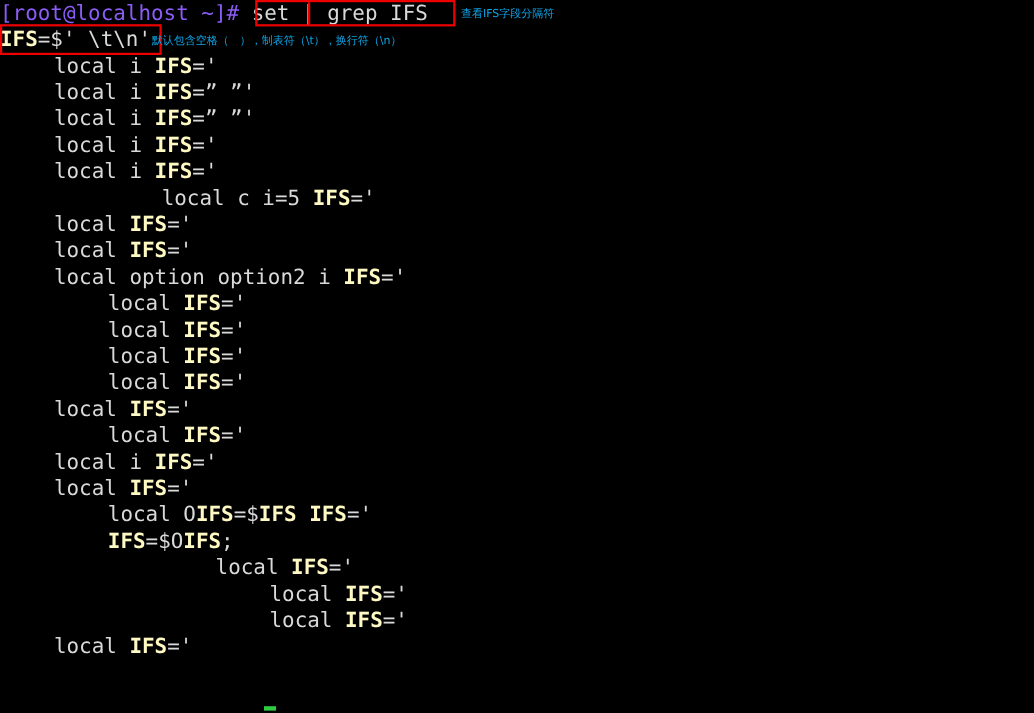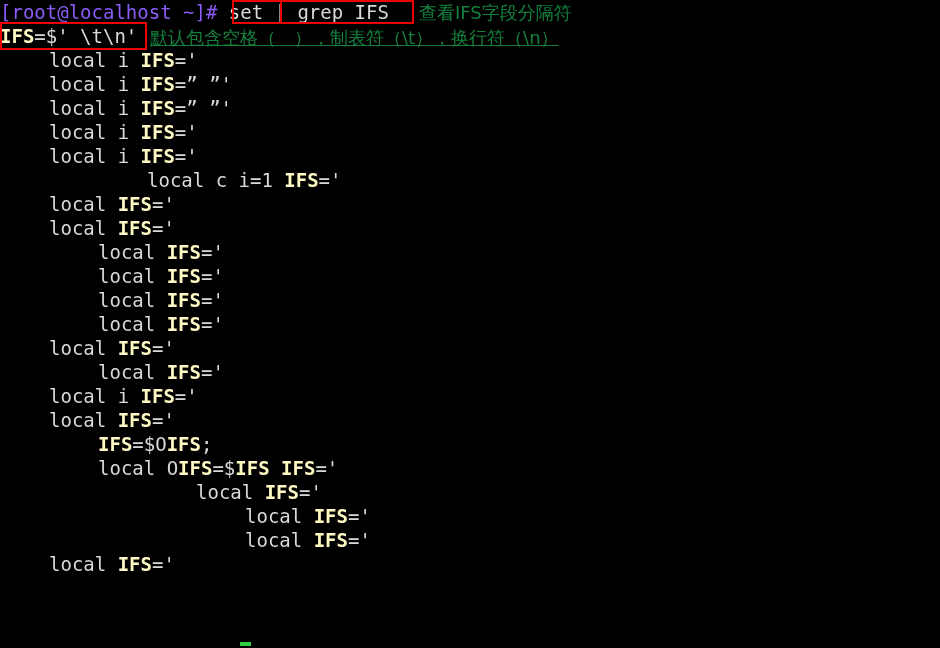--- a/index.html
+++ b/index.html
@@ -30,23 +30,23 @@
     font-size: 19px;
     position: relative;
   }
   .w { color: #d9d9d9; }
   .r { color: #fef9c3; font-weight: bold; }
   .prompt { color: #8b5cf6; }
 
   
   .anno {
     position: absolute;
-    color: #15803d;
+    color: #0ea5e9;
     font-family: "DejaVu Sans", "Liberation Sans", sans-serif;
-    font-size: 18px;
+    font-size: 10px;
     line-height: 22px;
     white-space: pre;
     font-weight: 500;
   }
   .box {
     position: absolute;
     border: 2px solid #ee0000;
     box-sizing: border-box;
     pointer-events: none;
   }
@@ -62,39 +62,40 @@
 
 <div id="terminal">
   <div id="lines">
       <div class="line"><span class="prompt">[root@localhost ~]# </span><span class="w">set | grep IFS</span></div>
       <div class="line"><span class="r">IFS</span><span class="w">=$' \t\n'</span></div>
       <div class="line"><span style="display: inline-block; width: 49px;"></span><span class="w">local i </span><span class="r">IFS</span><span class="w">='</span></div>
       <div class="line"><span style="display: inline-block; width: 49px;"></span><span class="w">local i </span><span class="r">IFS</span><span class="w">=” ”'</span></div>
       <div class="line"><span style="display: inline-block; width: 49px;"></span><span class="w">local i </span><span class="r">IFS</span><span class="w">=” ”'</span></div>
       <div class="line"><span style="display: inline-block; width: 49px;"></span><span class="w">local i </span><span class="r">IFS</span><span class="w">='</span></div>
       <div class="line"><span style="display: inline-block; width: 49px;"></span><span class="w">local i </span><span class="r">IFS</span><span class="w">='</span></div>
-      <div class="line"><span style="display: inline-block; width: 147px;"></span><span class="w">local c i=1 </span><span class="r">IFS</span><span class="w">='</span></div>
+      <div class="line"><span style="display: inline-block; width: 147px;"></span><span class="w">local c i=5 </span><span class="r">IFS</span><span class="w">='</span></div>
       <div class="line"><span style="display: inline-block; width: 49px;"></span><span class="w">local </span><span class="r">IFS</span><span class="w">='</span></div>
       <div class="line"><span style="display: inline-block; width: 49px;"></span><span class="w">local </span><span class="r">IFS</span><span class="w">='</span></div>
+      <div class="line"><span style="display: inline-block; width: 49px;"></span><span class="w">local option option2 i </span><span class="r">IFS</span><span class="w">='</span></div>
       <div class="line"><span style="display: inline-block; width: 98px;"></span><span class="w">local </span><span class="r">IFS</span><span class="w">='</span></div>
       <div class="line"><span style="display: inline-block; width: 98px;"></span><span class="w">local </span><span class="r">IFS</span><span class="w">='</span></div>
       <div class="line"><span style="display: inline-block; width: 98px;"></span><span class="w">local </span><span class="r">IFS</span><span class="w">='</span></div>
       <div class="line"><span style="display: inline-block; width: 98px;"></span><span class="w">local </span><span class="r">IFS</span><span class="w">='</span></div>
       <div class="line"><span style="display: inline-block; width: 49px;"></span><span class="w">local </span><span class="r">IFS</span><span class="w">='</span></div>
       <div class="line"><span style="display: inline-block; width: 98px;"></span><span class="w">local </span><span class="r">IFS</span><span class="w">='</span></div>
       <div class="line"><span style="display: inline-block; width: 49px;"></span><span class="w">local i </span><span class="r">IFS</span><span class="w">='</span></div>
       <div class="line"><span style="display: inline-block; width: 49px;"></span><span class="w">local </span><span class="r">IFS</span><span class="w">='</span></div>
+      <div class="line"><span style="display: inline-block; width: 98px;"></span><span class="w">local O</span><span class="r">IFS</span><span class="w">=$</span><span class="r">IFS</span><span class="w"> </span><span class="r">IFS</span><span class="w">='</span></div>
       <div class="line"><span style="display: inline-block; width: 98px;"></span><span class="r">IFS</span><span class="w">=$O</span><span class="r">IFS</span><span class="w">;</span></div>
-      <div class="line"><span style="display: inline-block; width: 98px;"></span><span class="w">local O</span><span class="r">IFS</span><span class="w">=$</span><span class="r">IFS</span><span class="w"> </span><span class="r">IFS</span><span class="w">='</span></div>
       <div class="line"><span style="display: inline-block; width: 196px;"></span><span class="w">local </span><span class="r">IFS</span><span class="w">='</span></div>
       <div class="line"><span style="display: inline-block; width: 245px;"></span><span class="w">local </span><span class="r">IFS</span><span class="w">='</span></div>
       <div class="line"><span style="display: inline-block; width: 245px;"></span><span class="w">local </span><span class="r">IFS</span><span class="w">='</span></div>
       <div class="line"><span style="display: inline-block; width: 49px;"></span><span class="w">local </span><span class="r">IFS</span><span class="w">='</span></div>
     </div>
   <div id="overlays">
       <div class="box" style="left: 232px; top: 0px; width: 182px; height: 24px;"></div>
       <div class="box" style="left: 0px; top: 22px; width: 147px; height: 28px;"></div>
       <div class="cursor" style="background: rgb(238, 0, 0); left: 280px; top: 2px; width: 2px; height: 20px;"></div>
       <div class="anno" style="left: 419px; top: 2px;">查看IFS字段分隔符</div>
-      <div class="anno" style="left: 150px; top: 27px; text-decoration: underline;">默认包含空格（　），制表符（\t），换行符（\n）</div>
+      <div class="anno" style="left: 138px; top: 27px;">默认包含空格（　），制表符（\t），换行符（\n）</div>
       <div class="cursor" style="left: 240px; top: 642px; width: 11px; height: 4px;"></div>
     </div>
 </div>
 
 </body></html>

